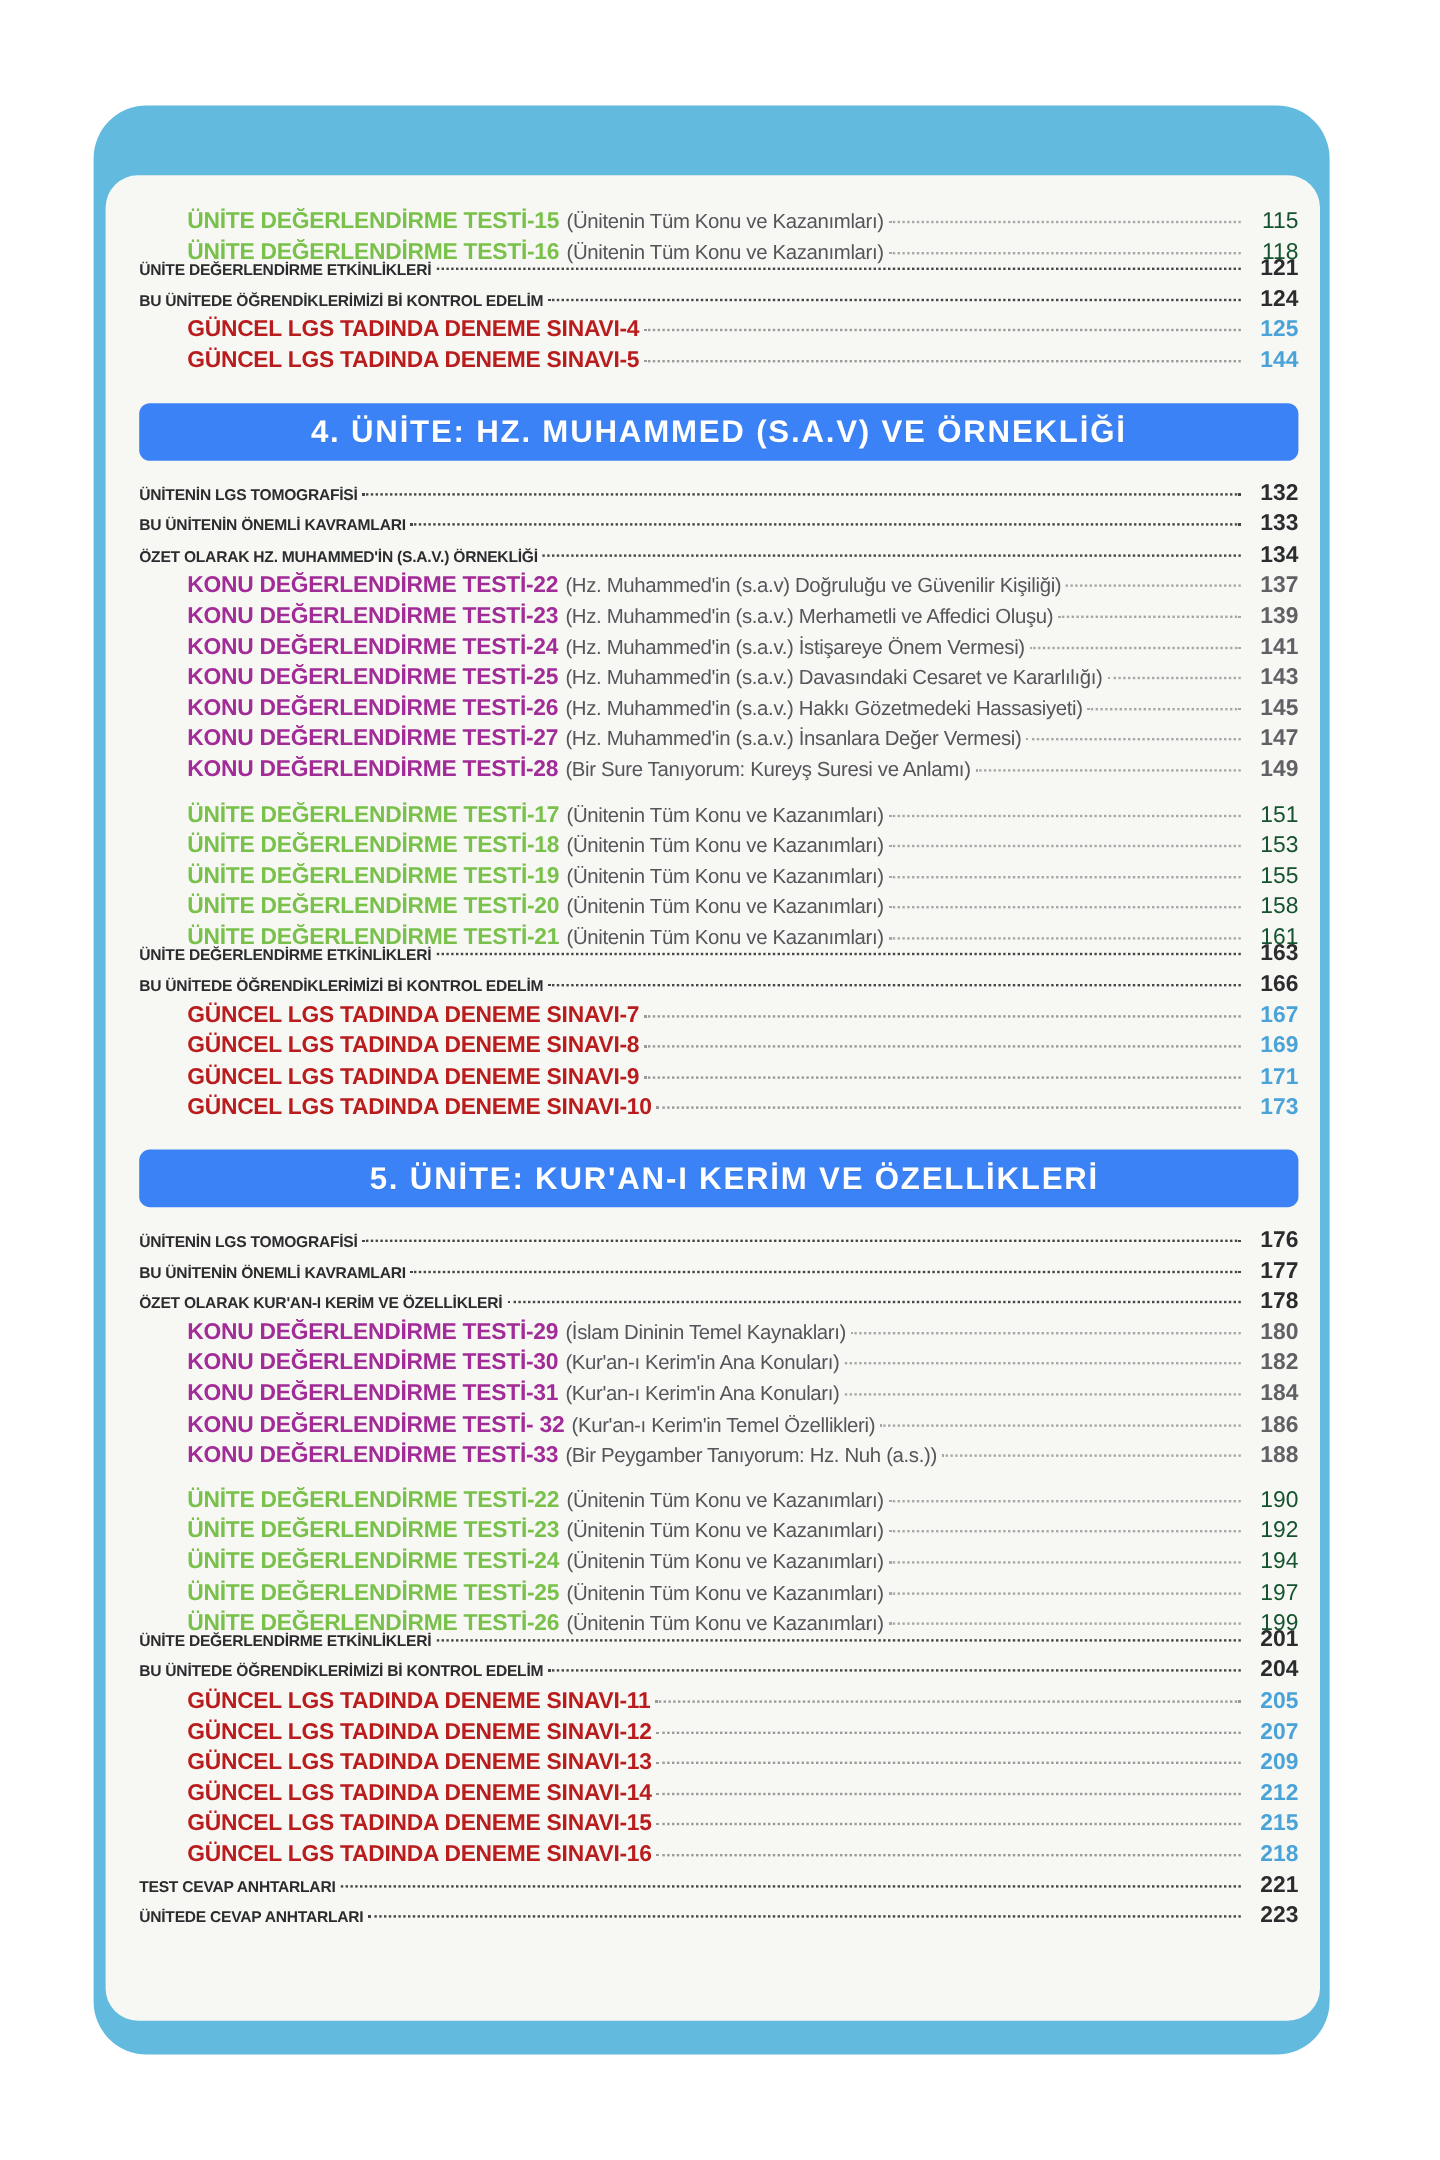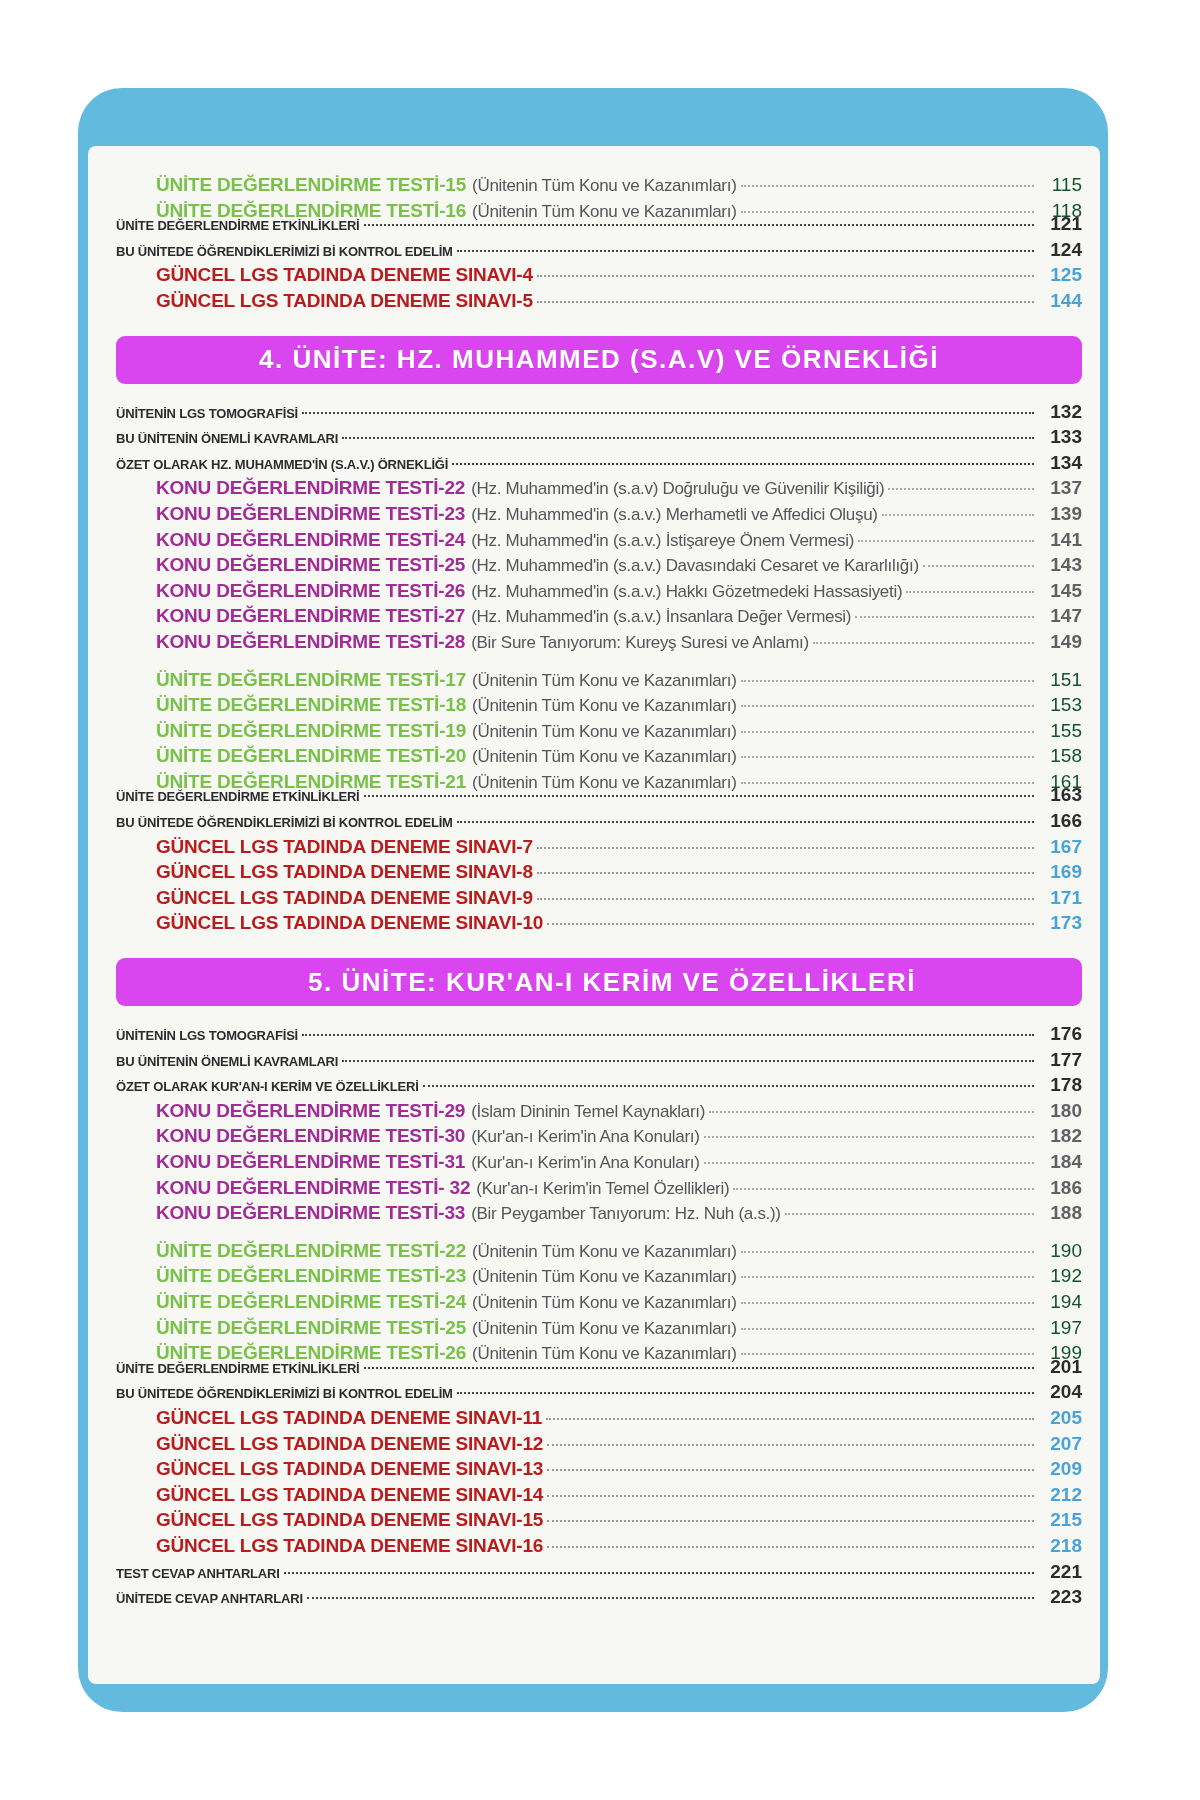--- a/index.html
+++ b/index.html
@@ -11,21 +11,21 @@
   .frame {
     position: absolute; left: 78px; top: 88px;
     width: 1030px; height: 1624px;
     background: #63badf;
     border-radius: 44px;
     padding: 0; box-sizing: border-box;
   }
   .card {
     position: absolute; left: 10px; top: 58px; right: 8px; bottom: 28px;
     background: #f7f7f4;
-    border-radius: 8px;
+    border-radius: 27px;
     box-sizing: border-box;
     padding: 16px 18px 0 28px;
     overflow: hidden;
   }
   .toc { width: 100%; }
 
   .row { display: flex; align-items: baseline; height: 25.6px; }
   .row .label { font-weight: bold; font-size: 19px; letter-spacing: -0.2px; white-space: nowrap; }
   .row .desc { font-size: 17px; color: #55565a; margin-left: 6px; white-space: nowrap; letter-spacing: -0.3px; }
   .row .dots { flex: 1; min-width: 12px; border-bottom: 2px dotted #9a9a9a; margin: 0 4px; transform: translateY(-4px); }
@@ -43,21 +43,21 @@
 
   .s-konu .label { color: #a22c97; }
   .s-konu .page  { color: #606165; font-weight: 600; }
   .s-konu .dots  { border-color: #a8a8a8; }
 
   .s-guncel .label { color: #b91c1c; }
   .s-guncel .page  { color: #4aa3d8; }
   .s-guncel .dots  { border-color: #9a9a9a; }
 
   .bar {
-    height: 48px; background: #d946ef; border-radius: 9px;
+    height: 48px; background: #3b82f6; border-radius: 9px;
     display: flex; align-items: center;
     margin: 20px 0 17px 0;
     color: #ffffff; font-weight: bold; font-size: 26px; letter-spacing: 1.5px;
     text-shadow: 0 1px 0 rgba(0,0,0,0.08);
     white-space: nowrap;
   }
   .bar.center { justify-content: center; }
   .bar.left { justify-content: center; padding-left: 26px; }
 </style>
 </head>

